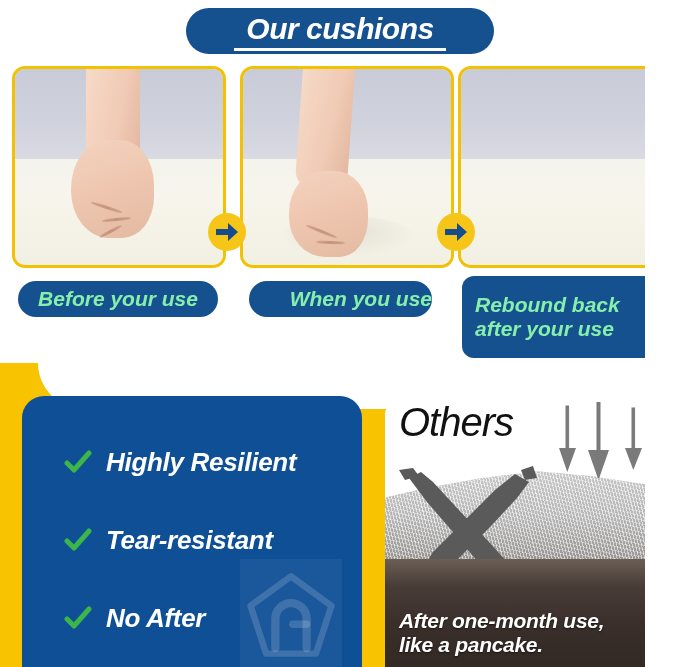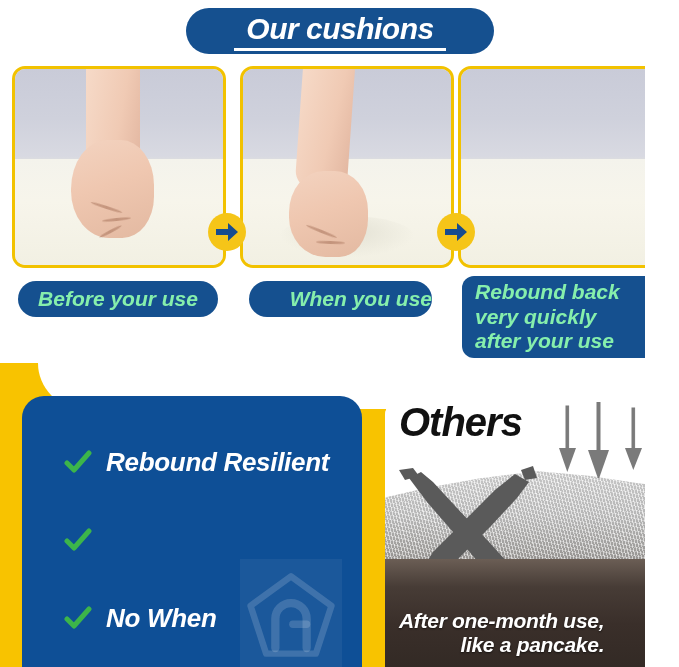--- a/index.html
+++ b/index.html
@@ -280,21 +280,21 @@
     position: absolute;
     left: 0; right: 0; top: 0;
     height: 66px;
     background: #ffffff;
   }
   .others-title {
     position: absolute;
     left: 14px;
     top: 6px;
     font-size: 40px;
-    font-weight: bold;
+    font-weight: normal;
     font-style: italic;
     color: #111111;
     letter-spacing: -1px;
     line-height: 1;
   }
   .down-arrows {
     position: absolute;
     left: 164px;
     top: 6px;
     width: 120px;
@@ -330,21 +330,21 @@
     left: 14px;
     bottom: 10px;
     color: #ffffff;
     font-size: 21px;
     font-weight: bold;
     font-style: italic;
     line-height: 1.14;
     letter-spacing: -0.3px;
     text-shadow: 0 1px 2px rgba(0,0,0,0.6);
   }
-  .others-caption span { display: block; white-space: nowrap; text-align: right; }
+  .others-caption span { display: block; white-space: nowrap; }
 </style>
 </head>
 <body>
 
 <div id="infographic">
 
   <div class="title-banner">
     <div class="title-text">Our cushions</div>
     <div class="title-underline"></div>
   </div>
@@ -393,54 +393,54 @@
   </div>
 
   <div class="caption-pill c1">
     <span>Before your use</span>
   </div>
   <div class="caption-pill c2">
     <span>When you use</span>
   </div>
   <div class="caption-pill c3">
     <span>Rebound back</span>
-    <span>very  quickly</span>
     <span>after your use</span>
   </div>
 
   <div class="yellow-bg"></div>
   <div class="yellow-notch"></div>
 
   <div class="feature-panel">
     <div class="feature-list">
 
       <div class="feature-item">
         <span class="check-icon">
           <svg width="28" height="28" viewBox="0 0 28 28" aria-hidden="true">
             <path d="M3 15 L10 22 L25 5" fill="none" stroke="#3CB54A" stroke-width="5" stroke-linecap="round" stroke-linejoin="round"></path>
           </svg>
         </span>
-        <span class="feature-label">Rebound Resilient</span>
+        <span class="feature-label">Highly Resilient</span>
       </div>
 
       <div class="feature-item">
         <span class="check-icon">
           <svg width="28" height="28" viewBox="0 0 28 28" aria-hidden="true">
             <path d="M3 15 L10 22 L25 5" fill="none" stroke="#3CB54A" stroke-width="5" stroke-linecap="round" stroke-linejoin="round"></path>
           </svg>
         </span>
+        <span class="feature-label">Tear-resistant</span>
       </div>
 
       <div class="feature-item">
         <span class="check-icon">
           <svg width="28" height="28" viewBox="0 0 28 28" aria-hidden="true">
             <path d="M3 15 L10 22 L25 5" fill="none" stroke="#3CB54A" stroke-width="5" stroke-linecap="round" stroke-linejoin="round"></path>
           </svg>
         </span>
-        <span class="feature-label">No When</span>
+        <span class="feature-label">No After</span>
       </div>
 
     </div>
 
     <div class="brand-watermark">
       <svg width="92" height="92" viewBox="0 0 100 100" aria-hidden="true">
         <path d="M50 8 L94 40 L77 92 L23 92 L6 40 Z" fill="none" stroke="rgba(255,255,255,0.16)" stroke-width="7" stroke-linejoin="round"></path>
         <path d="M33 86 L33 54 A17 17 0 0 1 67 54 L67 86" fill="none" stroke="rgba(255,255,255,0.16)" stroke-width="9" stroke-linecap="round"></path>
         <path d="M52 60 L67 60" fill="none" stroke="rgba(255,255,255,0.16)" stroke-width="8" stroke-linecap="round"></path>
       </svg>

